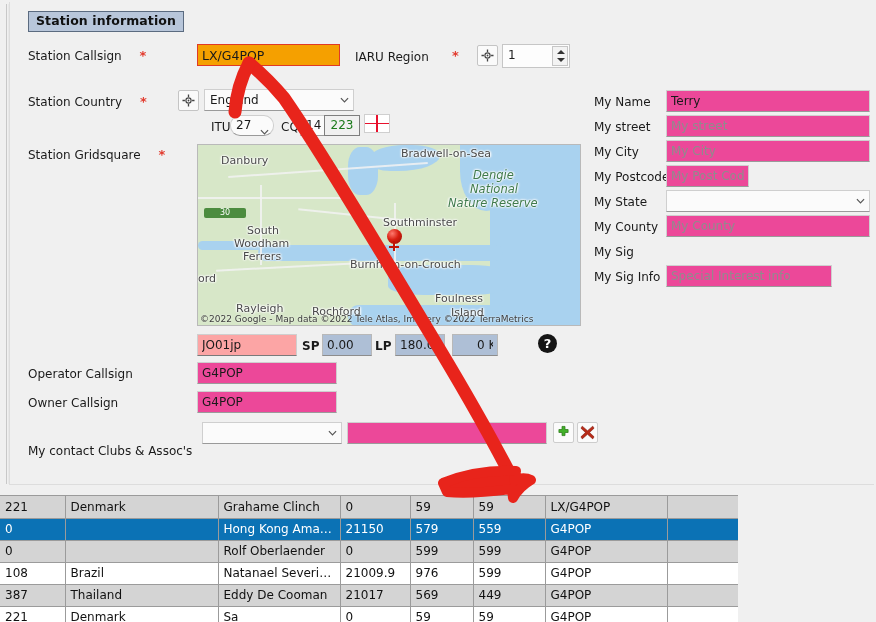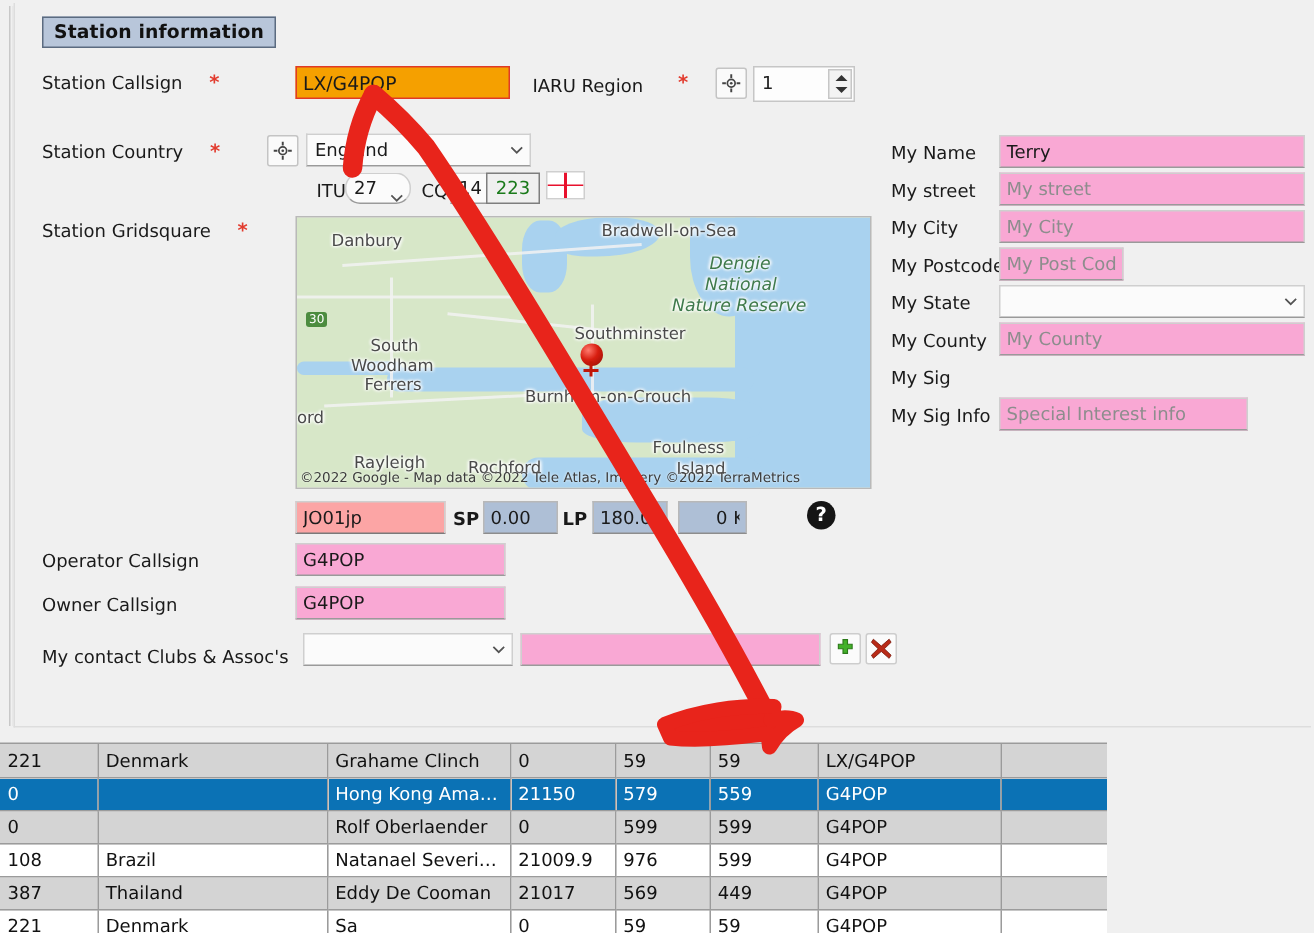--- a/index.html
+++ b/index.html
@@ -40,21 +40,21 @@
   }
 
   .lbl {
     position: absolute;
     font-size: 12px; color: #1a1a1a; white-space: nowrap;
   }
   .req { color: #e23b2e; font-size: 13px; font-weight: bold; }
 
   .tf {
     position: absolute;
-    background: #f9a8d4;
+    background: #ec4899;
     border: 1px solid #cfcfcf;
     border-bottom: 1px solid #9a9a9a;
     font-family: "DejaVu Sans", "Liberation Sans", sans-serif;
     font-size: 12px; color: #1a1a1a;
     padding: 0 4px; line-height: 20px; height: 22px;
     outline: none;
   }
   .tf::placeholder { color: #8d8d8d; }
 
   .tf-orange {
@@ -163,21 +163,21 @@
   .map-sea  { position:absolute; background:#a9d2ef; }
   .map-label {
     position: absolute; color:#4a4a4a; font-size:11px;
     white-space: nowrap; text-shadow: 0 0 2px #fff, 0 0 3px #fff, 1px 0 2px #fff, -1px 0 2px #fff;
   }
   .map-label.green { color:#3f7a4c; font-style: italic; font-size: 11.5px; }
   .map-road { position:absolute; background:#ffffff; height:2px; opacity:.85; }
   .map-road.d { background:#f2f2f2; }
   .shield {
     position:absolute; background:#4c8c3f; color:#fff; font-size:8px;
-    padding:0 2px; border-radius:2px; line-height:10px;
+    padding:0 16px; border-radius:2px; line-height:10px;
   }
   .pin-head {
     position:absolute; width:15px; height:15px; border-radius:50%;
     background: radial-gradient(circle at 35% 30%, #ff7a6e 0%, #d81e10 45%, #8e0b04 100%);
   }
   .pin-tail {
     position:absolute; width:2px; height:10px; background:#c01608;
   }
   .pin-cross {
     position:absolute; width:10px; height:2px; background:#c01608;
@@ -363,21 +363,21 @@
     <input class="tf tf-blue" style="left: 395px; top: 334px; width: 50px;" value="180.00">
     <input class="tf tf-blue" style="left: 452px; top: 334px; width: 46px; padding-left: 24px;" value="0 Km">
     <div class="help" style="left:538px; top:334px;">?</div>
 
     <div class="lbl" style="left:28px; top:367px;">Operator Callsign</div>
     <input class="tf" style="left: 197px; top: 362px; width: 140px;" value="G4POP">
 
     <div class="lbl" style="left:28px; top:396px;">Owner Callsign</div>
     <input class="tf" style="left: 197px; top: 391px; width: 140px;" value="G4POP">
 
-    <div class="lbl" style="left:28px; top:431px;text-align:right;">My contact Clubs &amp; Assoc's</div>
+    <div class="lbl" style="left:28px; top:444px;text-align:right;">My contact Clubs &amp; Assoc's</div>
     <div class="combo" style="left:202px; top:422px; width:140px;">
       <span></span>
       <span class="chev">
         <svg class="chevglyph" width="9" height="6" viewBox="0 0 10 6">
             <path d="M1 1l4 4 4-4" fill="none" stroke="#555" stroke-width="1.3"></path>
           </svg>
       </span>
     </div>
     <input class="tf" style="left: 347px; top: 422px; width: 200px;" value="">
     <div class="minibtn" style="left:553px; top:422px;">

